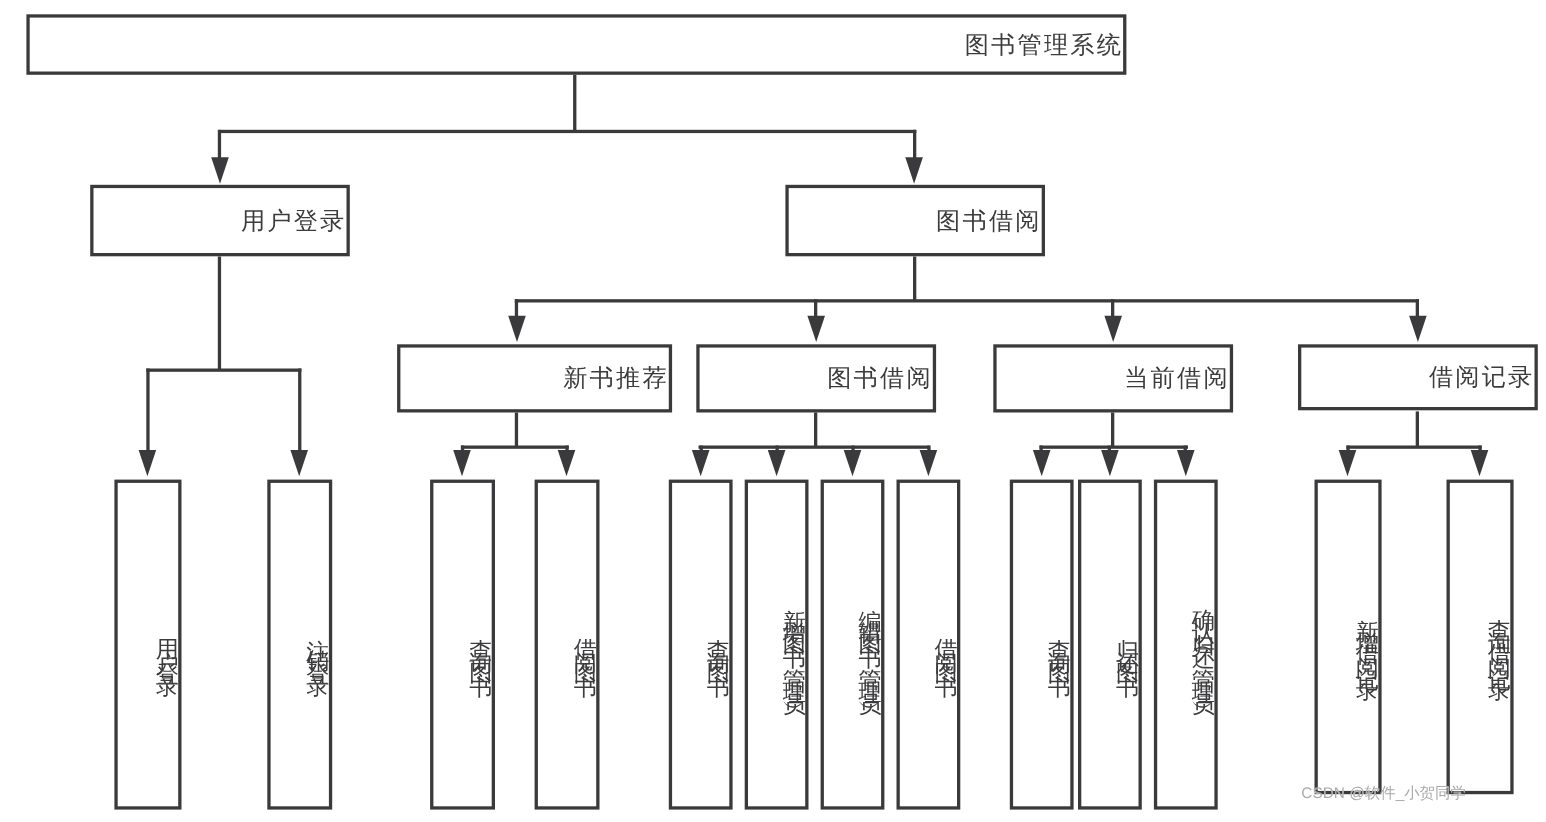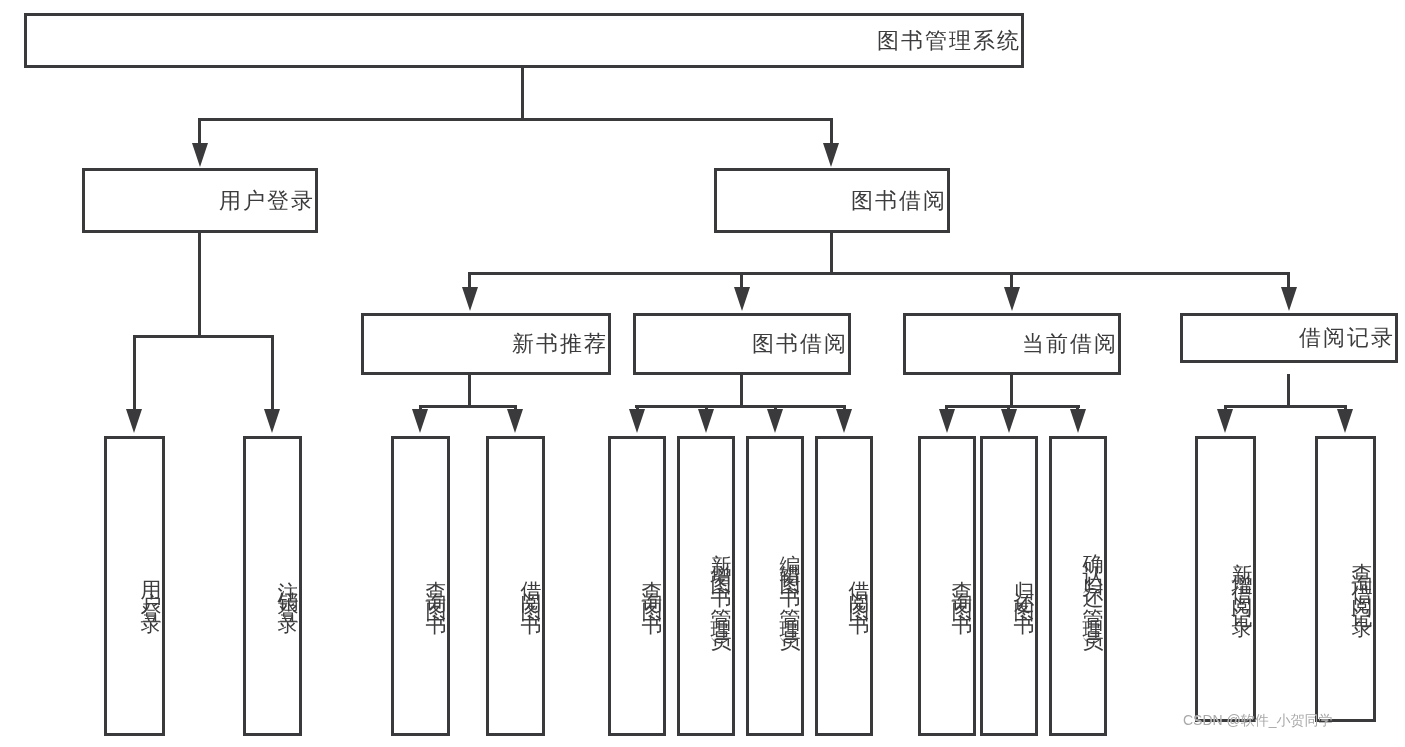--- a/index.html
+++ b/index.html
@@ -107,21 +107,21 @@
 
   <div class="box" style="left:361px;top:313px;width:250px;height:62px">
     <span class="hlbl">新书推荐</span>
   </div>
   <div class="box" style="left:633px;top:313px;width:218px;height:62px">
     <span class="hlbl">图书借阅</span>
   </div>
   <div class="box" style="left:903px;top:313px;width:218px;height:62px">
     <span class="hlbl">当前借阅</span>
   </div>
-  <div class="box" style="left:1180px;top:313px;width:218px;height:50px">
+  <div class="box" style="left:1180px;top:313px;width:218px;height:60px">
     <span class="hlbl">借阅记录</span>
   </div>
 
   <div class="box" style="left:104px;top:436px;width:61px;height:300px">
     <span class="vlbl">用户登录</span>
   </div>
   <div class="box" style="left:243px;top:436px;width:59px;height:300px">
     <span class="vlbl">注销登录</span>
   </div>
 

